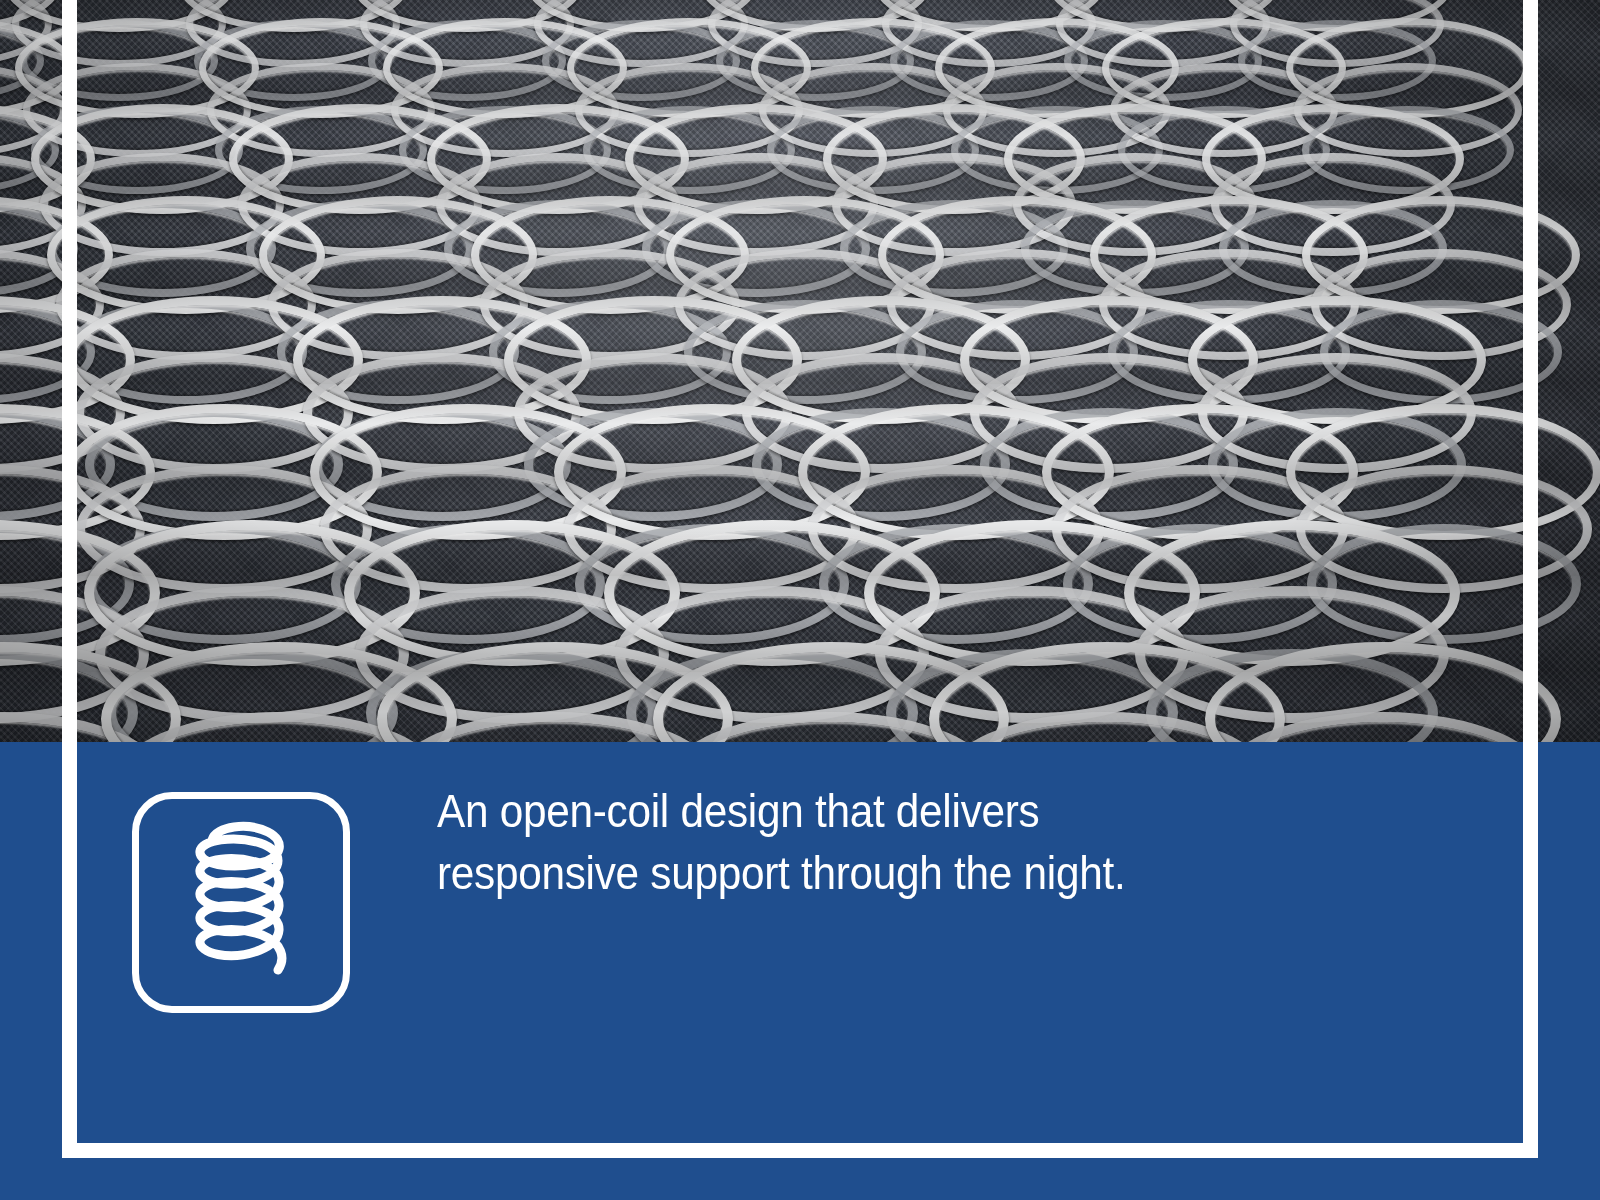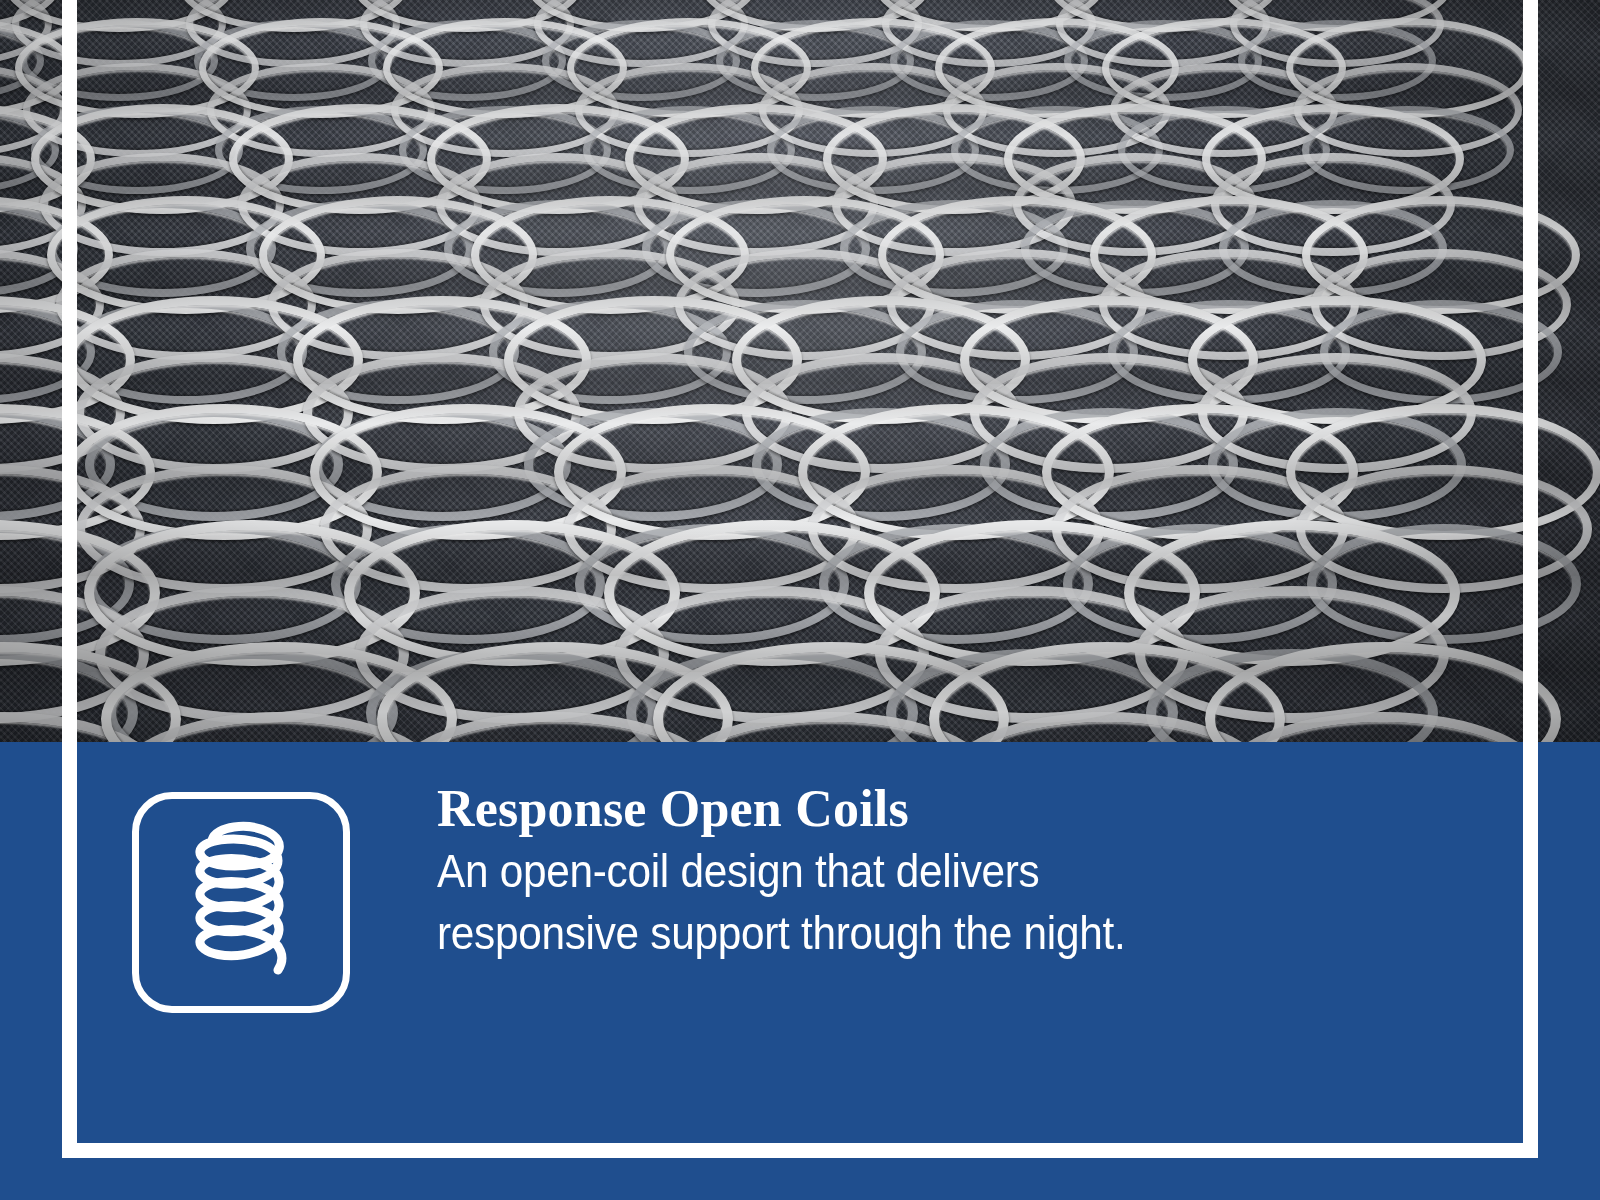--- a/index.html
+++ b/index.html
@@ -438,21 +438,20 @@
                  C 16 88, 48 83, 76 93
                  C 100 102, 98 122, 74 132
                  C 44 144, 12 135, 14 123
                  C 16 112, 48 107, 76 117
                  C 96 125, 100 140, 92 152"></path>
       </g>
     </svg>
   </div>
 
   <div id="text-block">
-    <div id="headline">Response Open Coils</div>
     <div class="body-line">An open-coil design that delivers</div>
     <div class="body-line">responsive support through the night.</div>
   </div>
 
   <div class="frame-line" id="frame-left"></div>
   <div class="frame-line" id="frame-right"></div>
   <div class="frame-line" id="frame-bottom"></div>
 
 </div>
 

